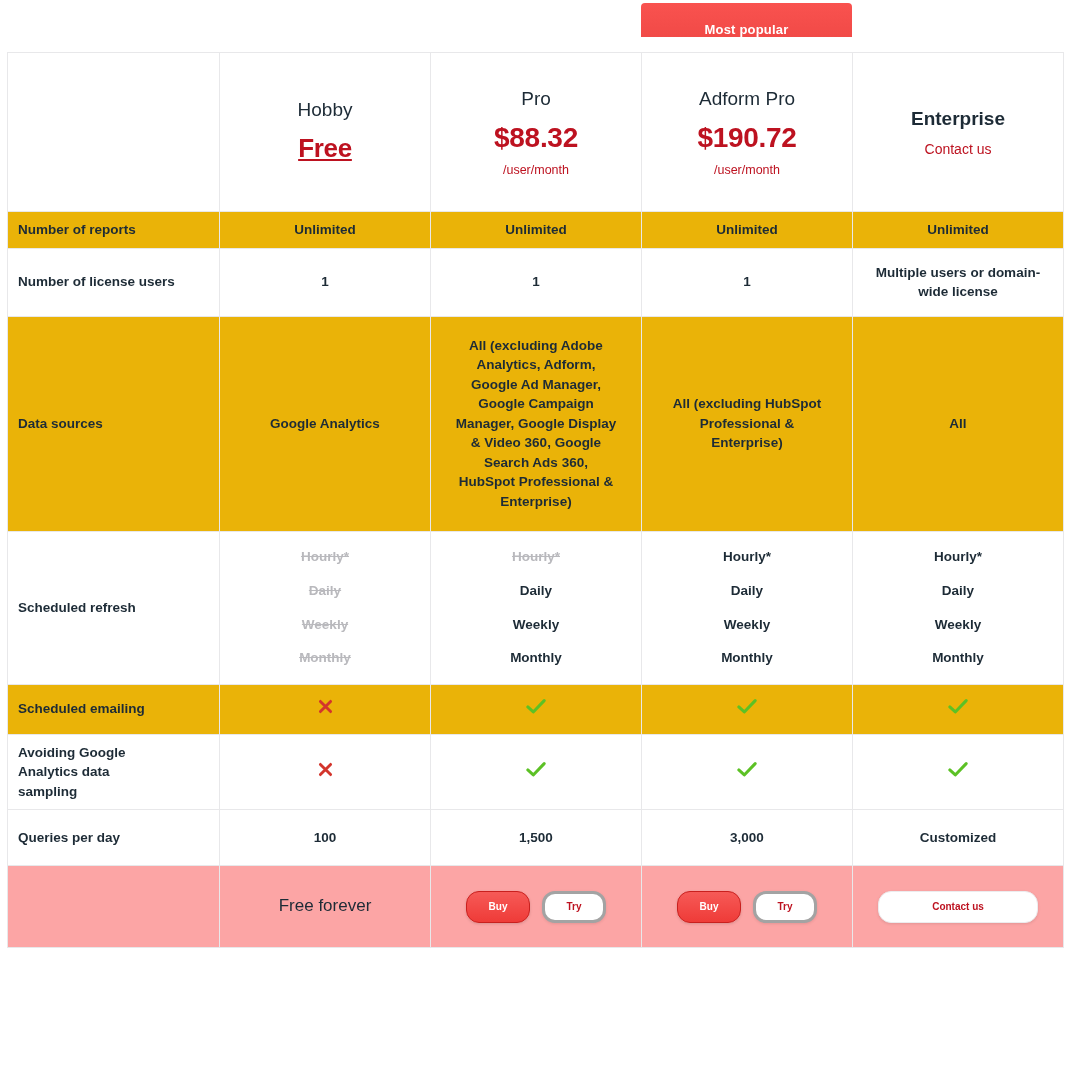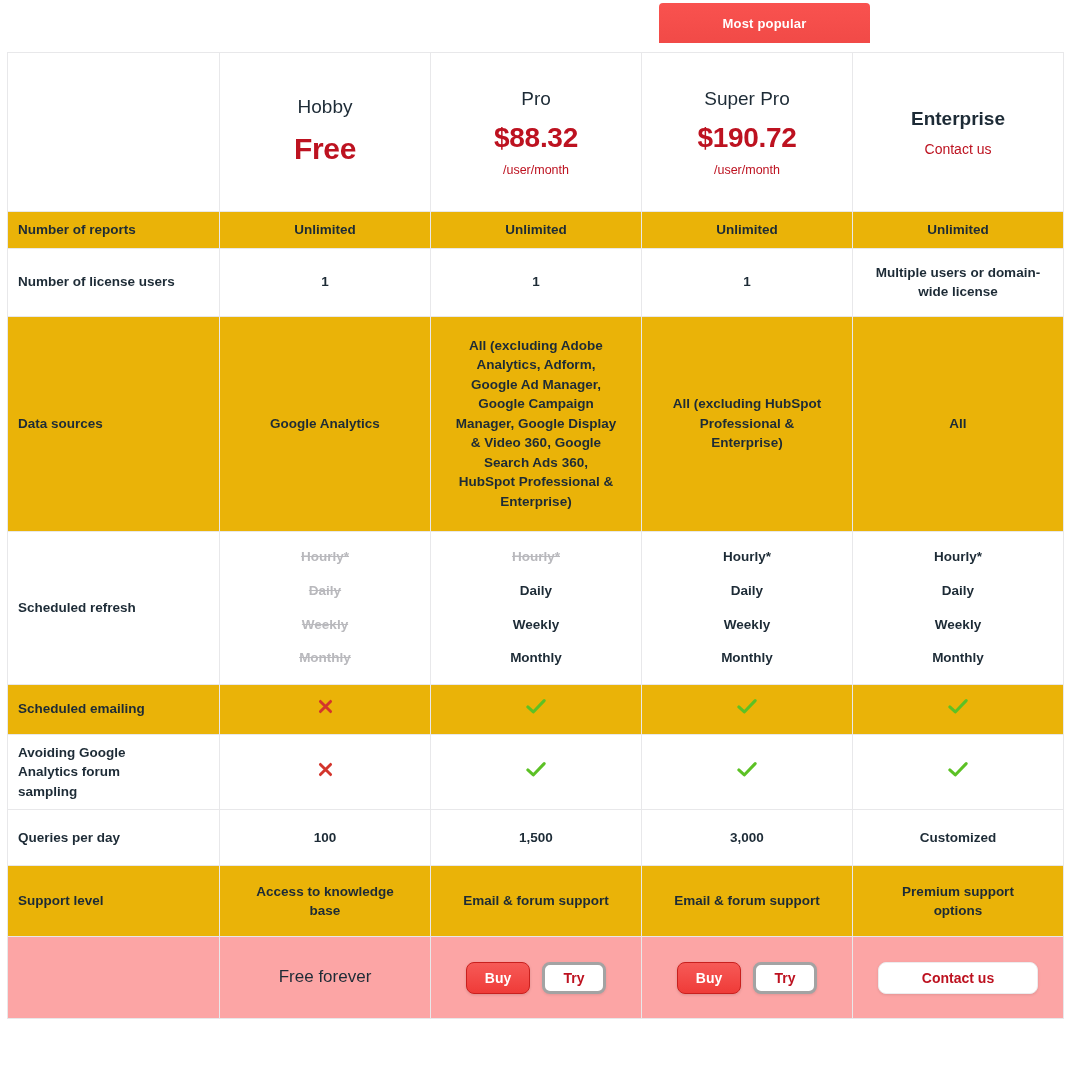--- a/index.html
+++ b/index.html
@@ -18,32 +18,31 @@
     height: 1084px;
     overflow: hidden;
   }
 
   
   .badge {
     position: absolute;
     left: 641px;
     top: 3px;
     width: 211px;
-    height: 40px;
+    height: 34px;
     background: linear-gradient(180deg, #f9524f 0%, #f14a47 100%);
     border-radius: 4px 4px 0 0;
     display: flex;
-    align-items: center;
+    align-items: flex-end;
     justify-content: center;
     color: #ffffff;
     font-size: 13px;
     font-weight: bold;
     letter-spacing: 0.2px;
     z-index: 5;
-    margin-left: 18px;
   }
 
   
   .table-wrap {
     position: absolute;
     left: 7px;
     top: 52px;
     width: 1056px;
     height: 1032px;
   }
@@ -107,21 +106,21 @@
   }
   .plan-name.bold { font-weight: bold; font-size: 19px; }
 
   .plan-price {
     font-size: 28px;
     font-weight: bold;
     color: #bd1220;
     text-align: center;
     letter-spacing: -0.3px;
   }
-  .plan-price.free { font-size: 30px; }
+  .plan-price.free { font-size: 26px; text-decoration: underline; }
 
   .plan-period {
     font-size: 12.5px;
     color: #bd1220;
     text-align: center;
     margin-top: 2px;
   }
 
   .plan-contact {
     font-size: 14px;
@@ -159,23 +158,23 @@
     display: flex;
     justify-content: center;
     align-items: center;
     gap: 12px;
   }
 
   .btn {
     display: inline-flex;
     align-items: center;
     justify-content: center;
-    font-size: 14px;
-    font-weight: bold;
-    border-radius: 8px;
+    font-size: 10px;
+    font-weight: bold;
+    border-radius: 13px;
     cursor: pointer;
     user-select: none;
   }
 
   .btn-buy {
     width: 64px;
     height: 32px;
     background: linear-gradient(180deg, #f65a57 0%, #ef3b38 100%);
     border: 1px solid #c9201e;
     color: #ffffff;
@@ -236,21 +235,21 @@
             <div class="plan-price free">Free</div>
           </td>
 
           <td>
             <div class="plan-name">Pro</div>
             <div class="plan-price">$88.32</div>
             <div class="plan-period">/user/month</div>
           </td>
 
           <td class="hl">
-            <div class="plan-name">Super Pro</div>
+            <div class="plan-name">Adform Pro</div>
             <div class="plan-price">$190.72</div>
             <div class="plan-period">/user/month</div>
           </td>
 
           <td>
             <div class="plan-name bold">Enterprise</div>
             <div class="plan-contact">Contact us</div>
           </td>
         </tr>
 
@@ -344,21 +343,21 @@
           <td class="val">
             <span class="tick">
               <svg width="20" height="17" viewBox="0 0 22 18">
                   <path d="M2 9.5 L8 15 L20 2.5" stroke="#5cc125" stroke-width="3.3" fill="none" stroke-linecap="round" stroke-linejoin="round"></path>
                 </svg>
             </span>
           </td>
         </tr>
 
         <tr class="plain" style="height:70px">
-          <td class="feature" style="padding-right:70px">Avoiding Google Analytics forum sampling</td>
+          <td class="feature" style="padding-right:70px">Avoiding Google Analytics data sampling</td>
           <td class="val">
             <span class="cross">
               <svg width="17" height="17" viewBox="0 0 20 20">
                   <path d="M4 4 L16 16 M16 4 L4 16" stroke="#d3352c" stroke-width="3.4" stroke-linecap="round"></path>
                 </svg>
             </span>
           </td>
           <td class="val">
             <span class="tick">
               <svg width="20" height="17" viewBox="0 0 22 18">
@@ -384,27 +383,20 @@
 
 
         <tr class="plain" style="height:56px">
           <td class="feature">Queries per day</td>
           <td class="val">100</td>
           <td class="val">1,500</td>
           <td class="val hl">3,000</td>
           <td class="val">Customized</td>
         </tr>
 
-        <tr class="stripe" style="height:71px">
-          <td class="feature">Support level</td>
-          <td class="val multiline" style="padding:8px 34px">Access to knowledge base</td>
-          <td class="val">Email &amp; forum support</td>
-          <td class="val hl">Email &amp; forum support</td>
-          <td class="val multiline" style="padding:8px 40px">Premium support options</td>
-        </tr>
 
         <tr class="cta-row">
           <td></td>
 
           <td>
             <div class="free-forever">Free forever</div>
           </td>
 
           <td>
             <div class="btn-group">

